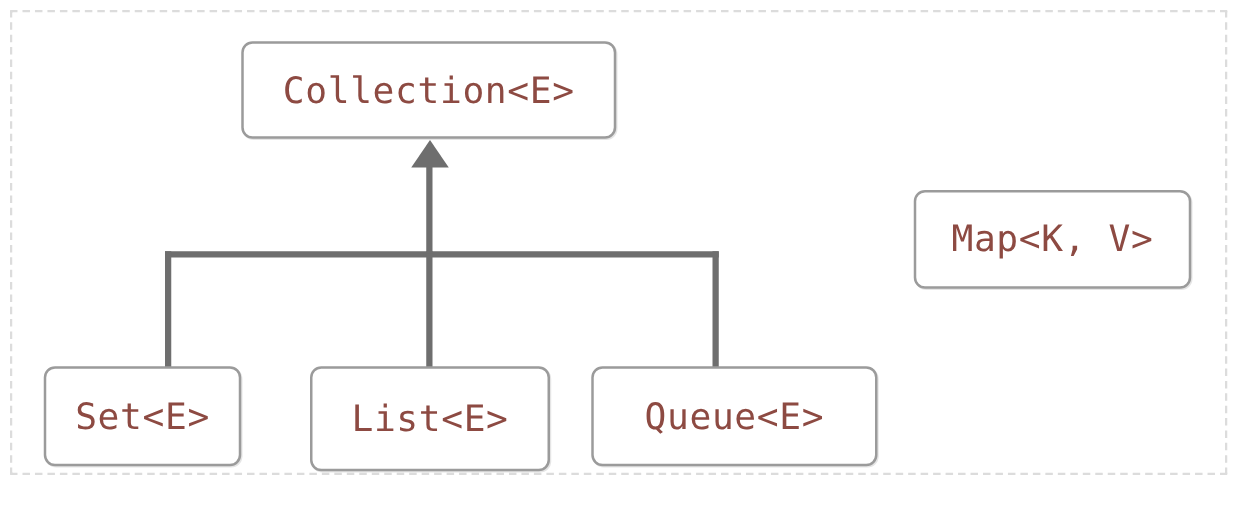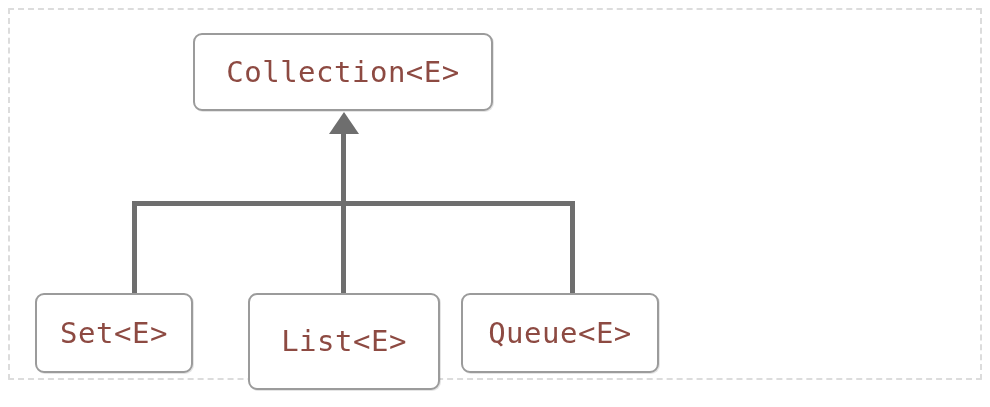--- a/index.html
+++ b/index.html
@@ -41,22 +41,22 @@
   .node-label {
     color: #8d4a42;
     font-size: 29px;
     letter-spacing: 0.5px;
     white-space: pre;
     line-height: 1;
   }
   #node-collection { left: 193px; top: 33px;  width: 300px; height: 78px; }
   #node-map        { left: 731px; top: 152px; width: 222px; height: 79px; }
   #node-set        { left: 35px;  top: 293px; width: 158px; height: 80px; }
-  #node-list       { left: 248px; top: 293px; width: 192px; height: 97px; }
-  #node-queue      { left: 461px; top: 293px; width: 198px; height: 80px; }
+  #node-list       { left: 248px; top: 293px; width: 192px; height: 84px; }
+  #node-queue      { left: 473px; top: 293px; width: 229px; height: 80px; }
 
   
   .edge {
     position: absolute;
     background: #6e6e6e;
   }
   .edge-h { height: 5px; }
   .edge-v { width: 5px; }
 
   
@@ -93,20 +93,23 @@
   <div class="edge edge-v" id="stub-set"></div>
   <div class="edge edge-v" id="stub-list"></div>
   <div class="edge edge-v" id="stub-queue"></div>
   <div class="edge edge-v" id="shaft-up"></div>
   <div id="arrowhead"></div>
 
   <div class="node" id="node-collection">
     <span class="node-label">Collection&lt;E&gt;</span>
   </div>
 
+  <div class="node" id="node-map">
+    <span class="node-label">Map&lt;K, V&gt;</span>
+  </div>
 
   <div class="node" id="node-set">
     <span class="node-label">Set&lt;E&gt;</span>
   </div>
 
   <div class="node" id="node-list">
     <span class="node-label">List&lt;E&gt;</span>
   </div>
 
   <div class="node" id="node-queue">

